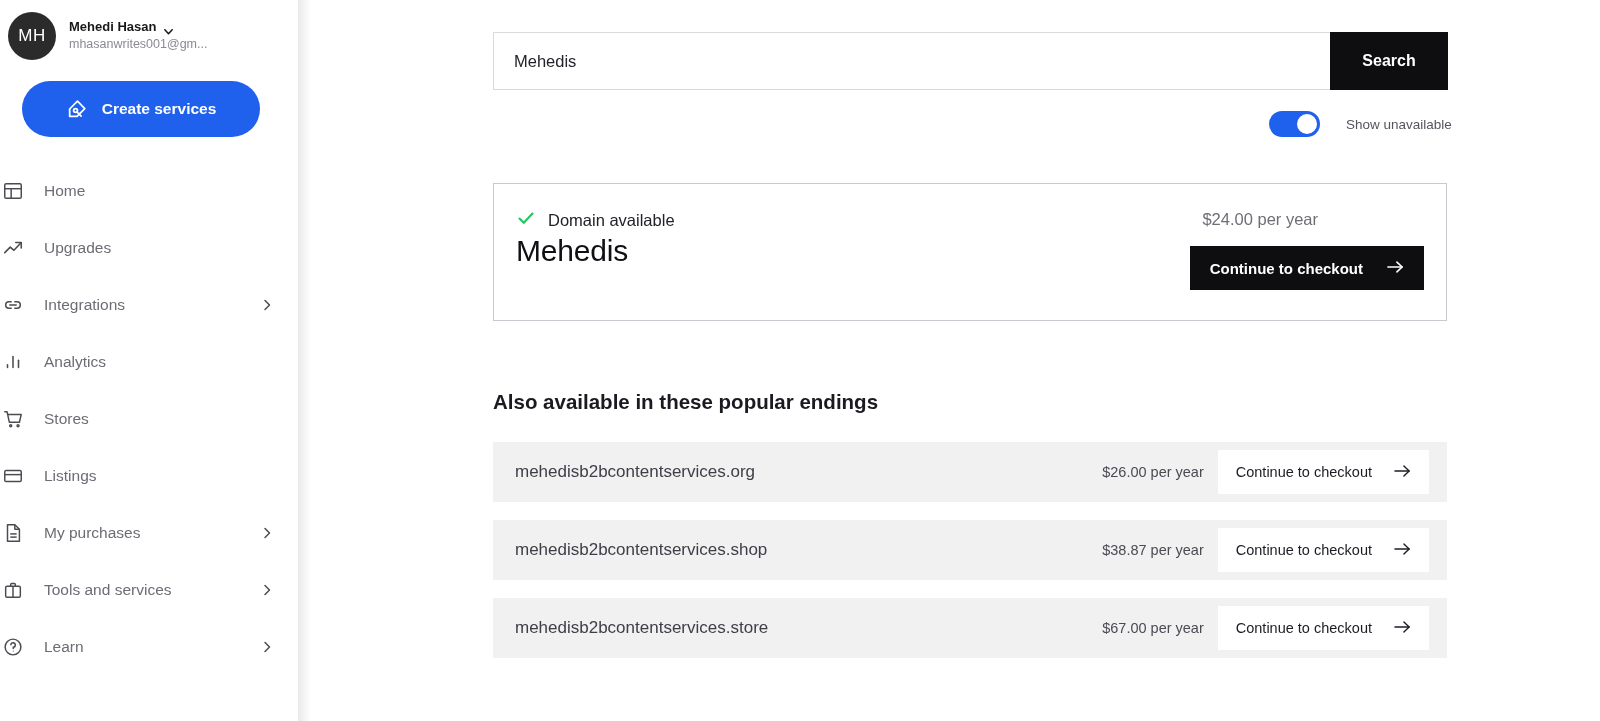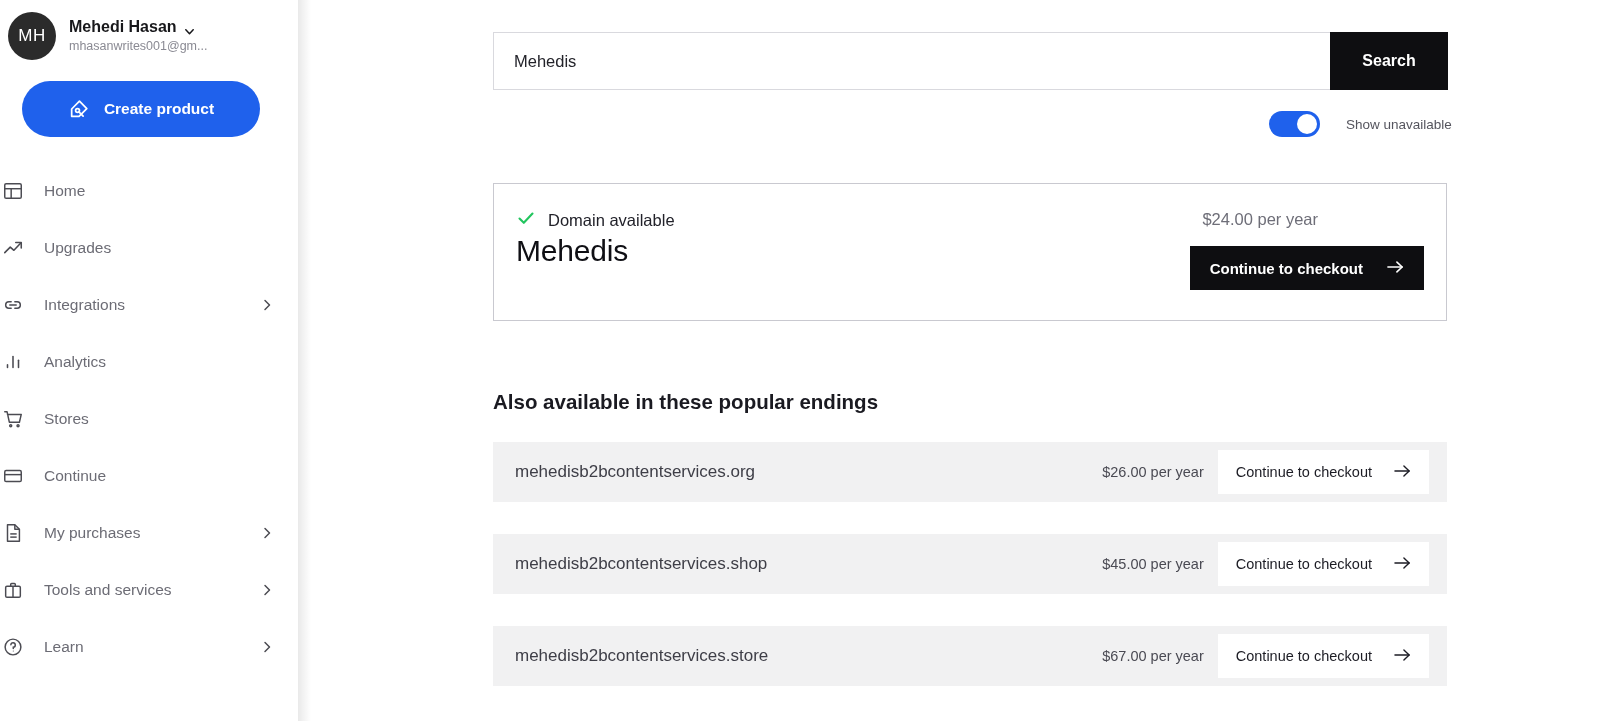--- a/index.html
+++ b/index.html
@@ -34,21 +34,21 @@
   }
   .avatar {
     width: 48px; height: 48px; border-radius: 50%;
     background: #2b2b2b; color: #ffffff;
     display: flex; align-items: center; justify-content: center;
     font-size: 17px; letter-spacing: .5px;
     flex: 0 0 48px;
   }
   .profile-text { margin-left: 13px; line-height: 1.25; min-width: 0; }
   .profile-name-row { display: flex; align-items: center; gap: 7px; }
-  .profile-name { font-size: 16px; font-weight: 700; color: #18181b; white-space: nowrap; }
+  .profile-name { font-size: 13px; font-weight: 700; color: #18181b; white-space: nowrap; }
   .caret-down { width: 11px; height: 11px; display: block; }
   .profile-email {
     font-size: 12.5px; color: #8a8a93; white-space: nowrap;
     overflow: hidden; text-overflow: ellipsis; max-width: 175px;
     margin-top: 2px;
   }
 
   .create-btn {
     margin: 19px 0 0 22px;
     width: 238px; height: 56px;
@@ -147,21 +147,21 @@
 
   .endings-title {
     position: absolute; left: 195px; top: 390px;
     font-size: 20.5px; color: #1a1a21;
   }
 
   .endings-list { position: absolute; left: 195px; top: 442px; width: 954px; }
   .ending-row {
     height: 60px; background: #f1f1f2;
     display: flex; align-items: center;
-    margin-bottom: 32px;
+    margin-bottom: 18px;
     position: relative;
   }
   .ending-name {
     margin-left: 22px;
     font-size: 17px; color: #3e3e47; white-space: nowrap;
   }
   .ending-price {
     margin-left: auto; margin-right: 14px;
     font-size: 14.5px; color: #4a4a53; white-space: nowrap;
   }
@@ -196,21 +196,21 @@
     </div>
 
     <button class="create-btn">
       <span>
         <svg width="22" height="22" viewBox="0 0 24 24" fill="none" stroke="#ffffff" stroke-width="1.9" stroke-linecap="round" stroke-linejoin="round">
           <path d="M12.5 3.5 L20.5 11.5 L12 20 L4 20 L4 12 Z"></path>
           <circle cx="10.4" cy="13.6" r="2.1"></circle>
           <line x1="11.9" y1="15.1" x2="16.5" y2="19.7"></line>
         </svg>
       </span>
-      <span>Create product</span>
+      <span>Create services</span>
     </button>
 
     <nav class="nav">
 
       <div class="nav-item">
         <span class="nav-icon">
           <svg width="22" height="22" viewBox="0 0 24 24" fill="none" stroke="currentColor" stroke-width="1.6">
               <rect x="3" y="4" width="18" height="16" rx="1.5"></rect>
               <line x1="3" y1="9.5" x2="21" y2="9.5"></line>
               <line x1="10" y1="9.5" x2="10" y2="20"></line>
@@ -268,21 +268,21 @@
         <span class="nav-label">Stores</span>
       </div>
 
       <div class="nav-item">
         <span class="nav-icon">
           <svg width="22" height="22" viewBox="0 0 24 24" fill="none" stroke="currentColor" stroke-width="1.6">
               <rect x="3" y="6" width="18" height="12" rx="1.5"></rect>
               <line x1="3" y1="10.5" x2="21" y2="10.5"></line>
             </svg>
         </span>
-        <span class="nav-label">Continue</span>
+        <span class="nav-label">Listings</span>
       </div>
 
       <div class="nav-item">
         <span class="nav-icon">
           <svg width="22" height="22" viewBox="0 0 24 24" fill="none" stroke="currentColor" stroke-width="1.6" stroke-linejoin="round">
               <path d="M6 3 H14 L19 8 V21 H6 Z"></path>
               <polyline points="14,3 14,8 19,8"></polyline>
               <line x1="9" y1="13" x2="16" y2="13"></line>
               <line x1="9" y1="16.5" x2="16" y2="16.5"></line>
             </svg>
@@ -383,21 +383,21 @@
             <svg width="17" height="14" viewBox="0 0 18 14" fill="none" stroke="#1c1c24" stroke-width="1.5" stroke-linecap="round" stroke-linejoin="round">
                 <line x1="1" y1="7" x2="16" y2="7"></line>
                 <polyline points="10.5,1.8 16,7 10.5,12.2"></polyline>
               </svg>
           </span>
         </button>
       </div>
 
       <div class="ending-row">
         <span class="ending-name">mehedisb2bcontentservices.shop</span>
-        <span class="ending-price">$45.00 per year</span>
+        <span class="ending-price">$38.87 per year</span>
         <button class="ending-cta">
           <span>Continue to checkout</span>
           <span>
             <svg width="17" height="14" viewBox="0 0 18 14" fill="none" stroke="#1c1c24" stroke-width="1.5" stroke-linecap="round" stroke-linejoin="round">
                 <line x1="1" y1="7" x2="16" y2="7"></line>
                 <polyline points="10.5,1.8 16,7 10.5,12.2"></polyline>
               </svg>
           </span>
         </button>
       </div>

